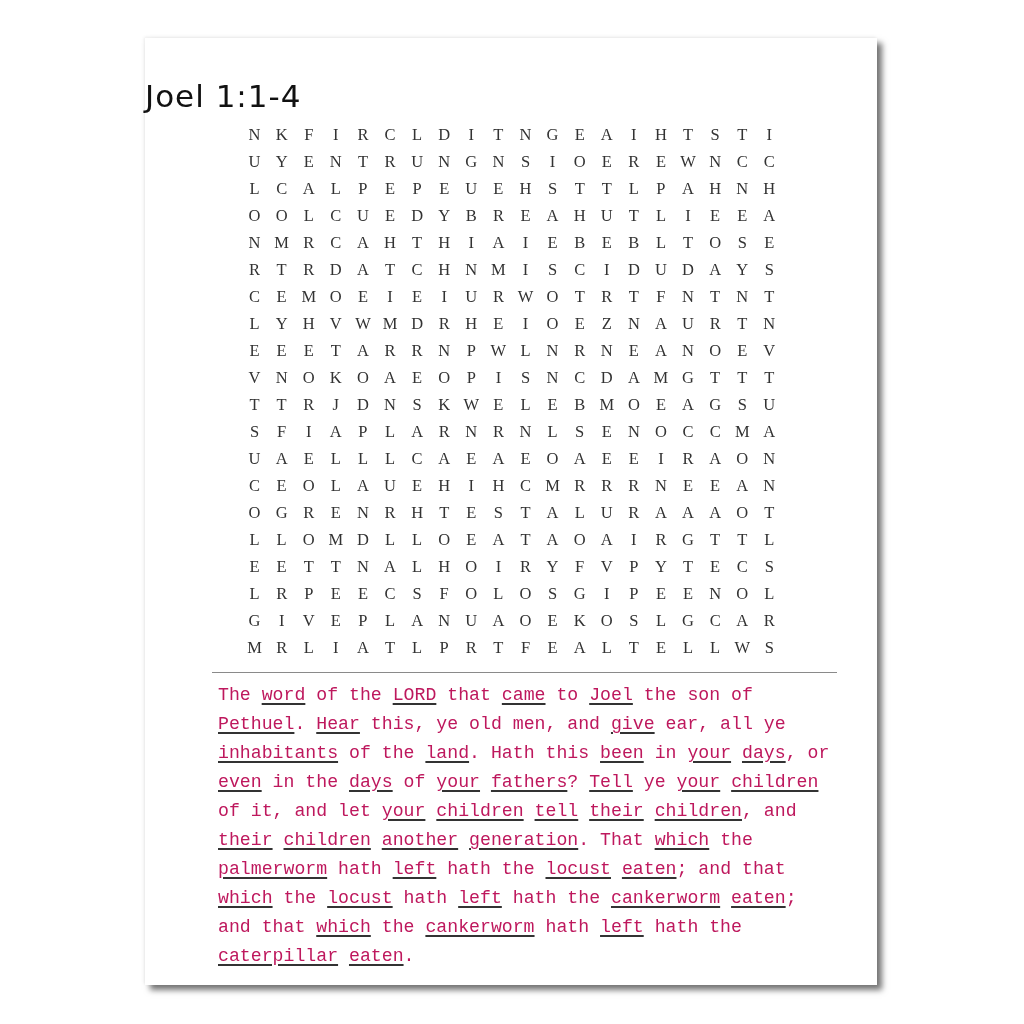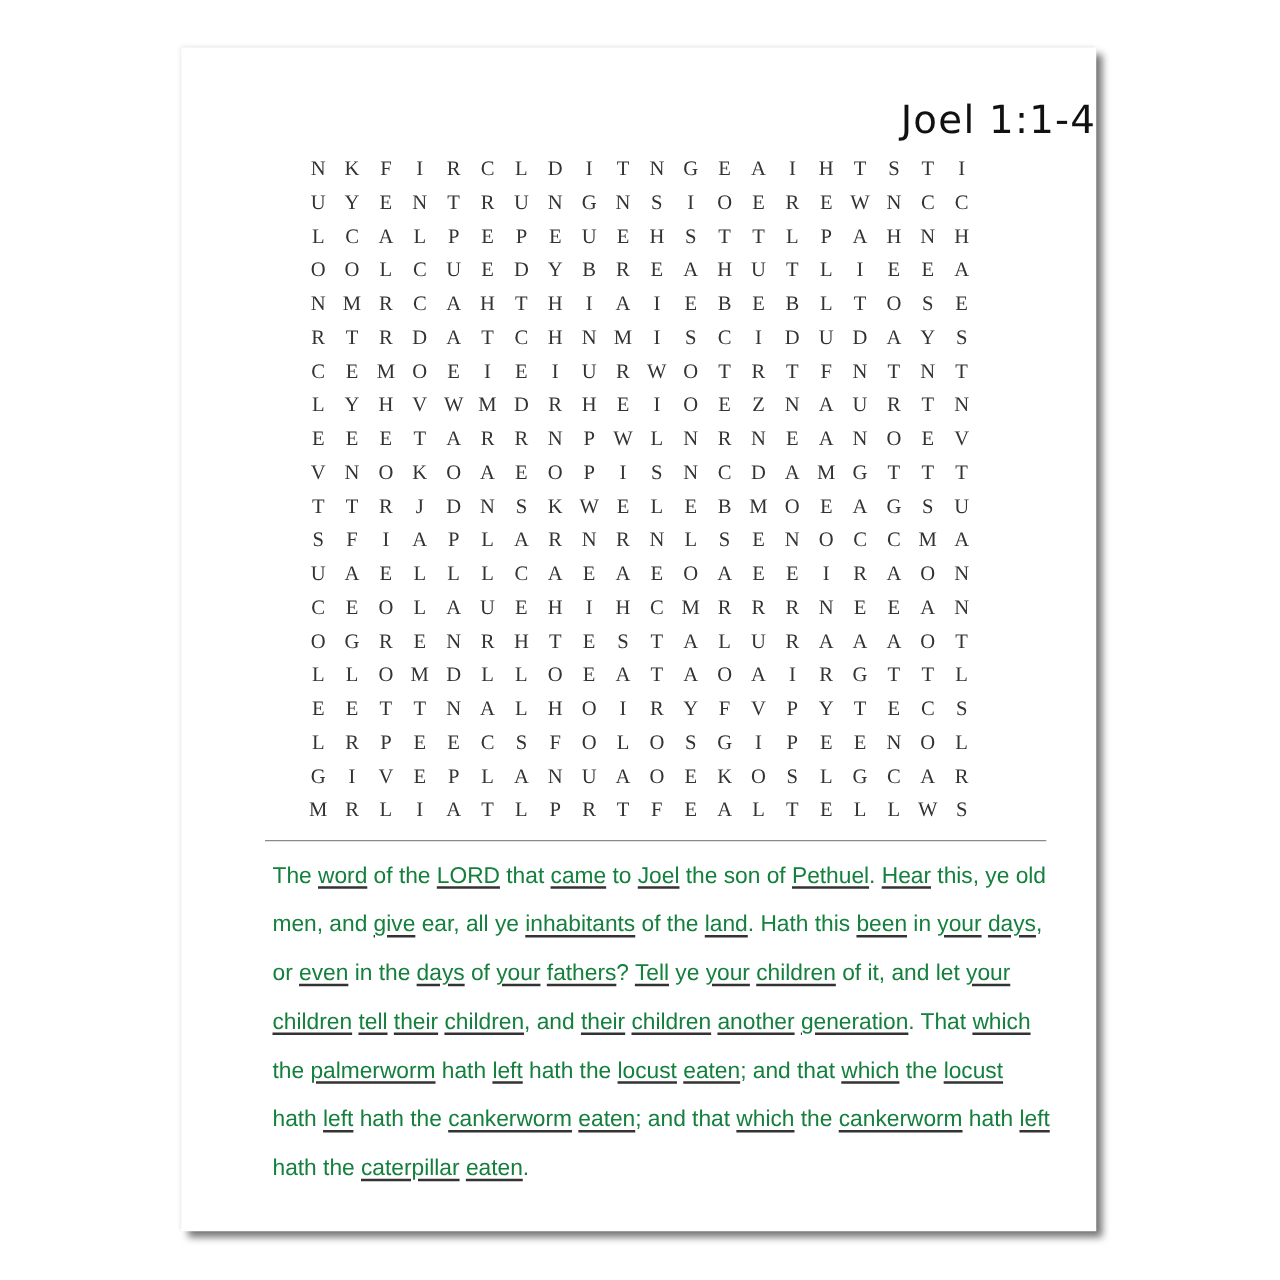--- a/index.html
+++ b/index.html
@@ -17,21 +17,21 @@
       width: 732px;
       height: 947px;
       background: #ffffff;
       box-shadow: 5px 5px 6px rgba(0,0,0,0.55), -1px -1px 3px rgba(0,0,0,0.08);
     }
     .title {
       position: absolute;
       left: 0;
       top: 40px;
       width: 100%;
-      text-align: right;
+      text-align: left;
       font-family: "DejaVu Sans", sans-serif;
       font-size: 31px;
       color: #111111;
       letter-spacing: 1px;
     }
     .grid {
       position: absolute;
       left: 96px;
       top: 83px;
       width: 540px;
@@ -55,24 +55,24 @@
       top: 634px;
       width: 625px;
       height: 0;
       border-top: 1.5px solid #8a8a8a;
     }
     .passage {
       position: absolute;
       left: 73px;
       top: 643px;
       width: 622px;
-      font-family: Liberation Sans, sans-serif;
+      font-family: Liberation Mono, monospace;
       font-size: 18.2px;
-      line-height: 39px;
-      color: #15803d;
+      line-height: 29px;
+      color: #be185d;
       font-weight: 300;
     }
     .passage .w {
       text-decoration: underline;
       text-decoration-color: #333333;
       text-decoration-thickness: 1.5px;
       text-underline-offset: 3px;
     }
   </style>
 </head>

